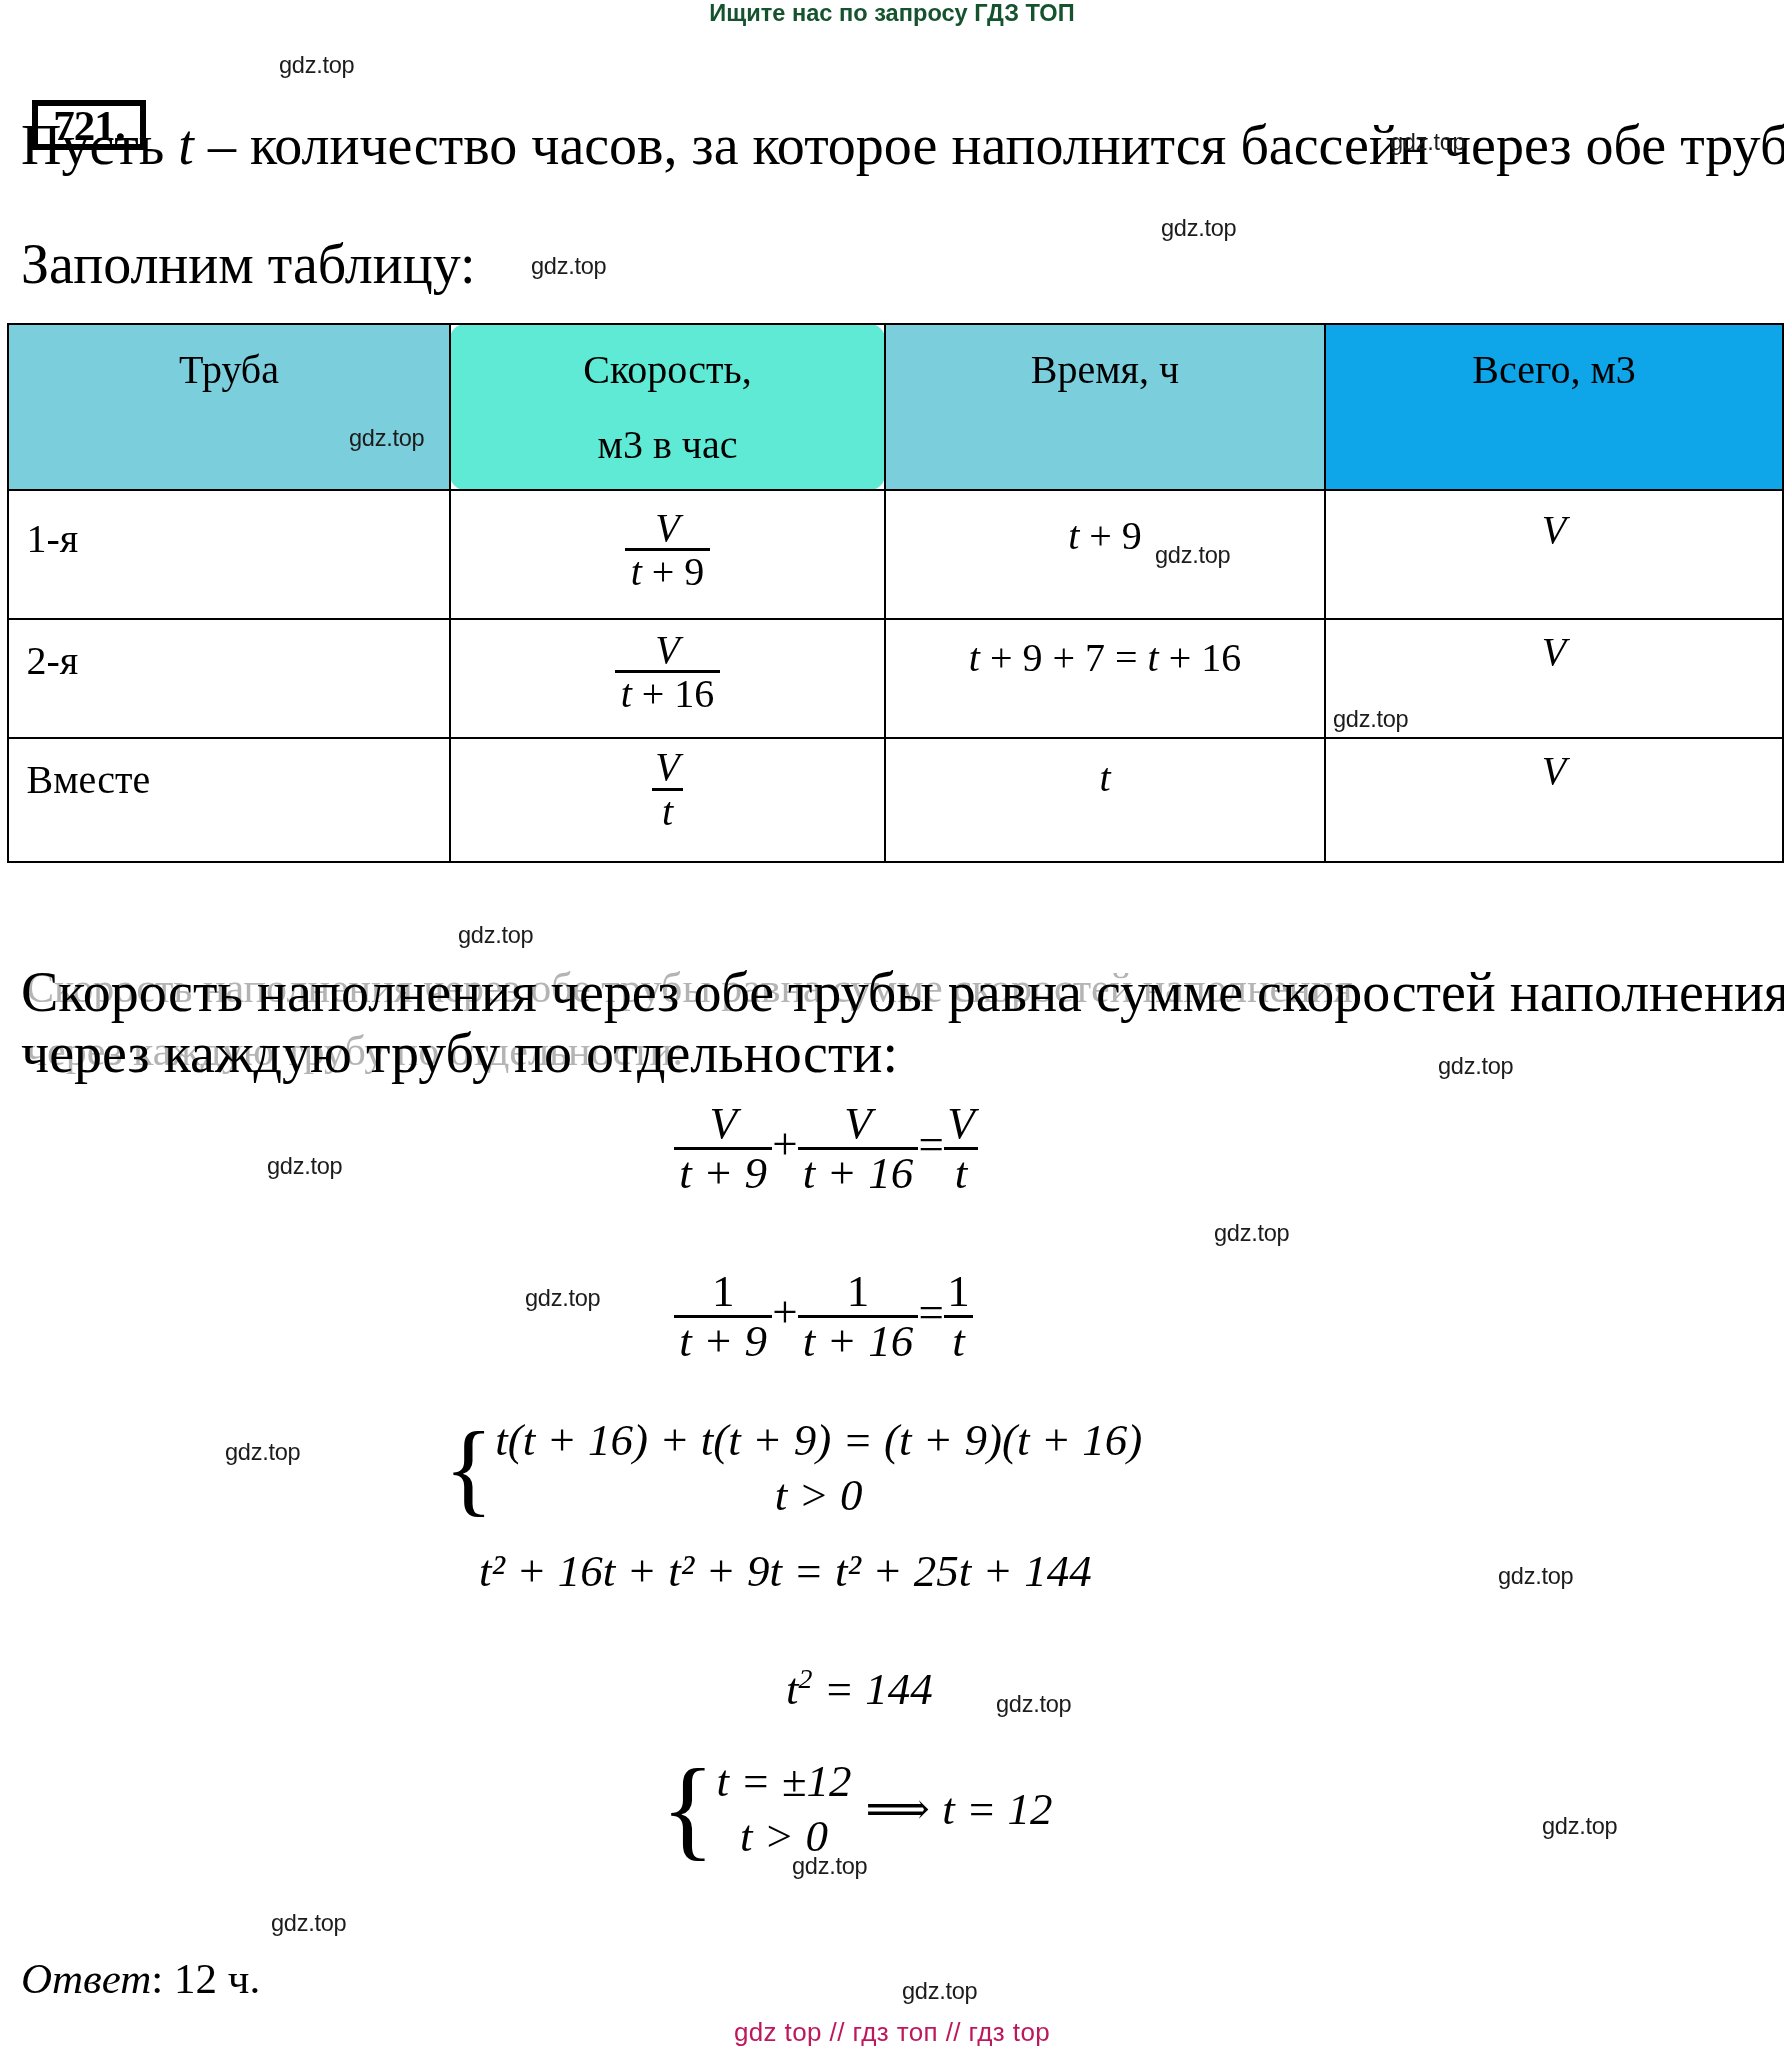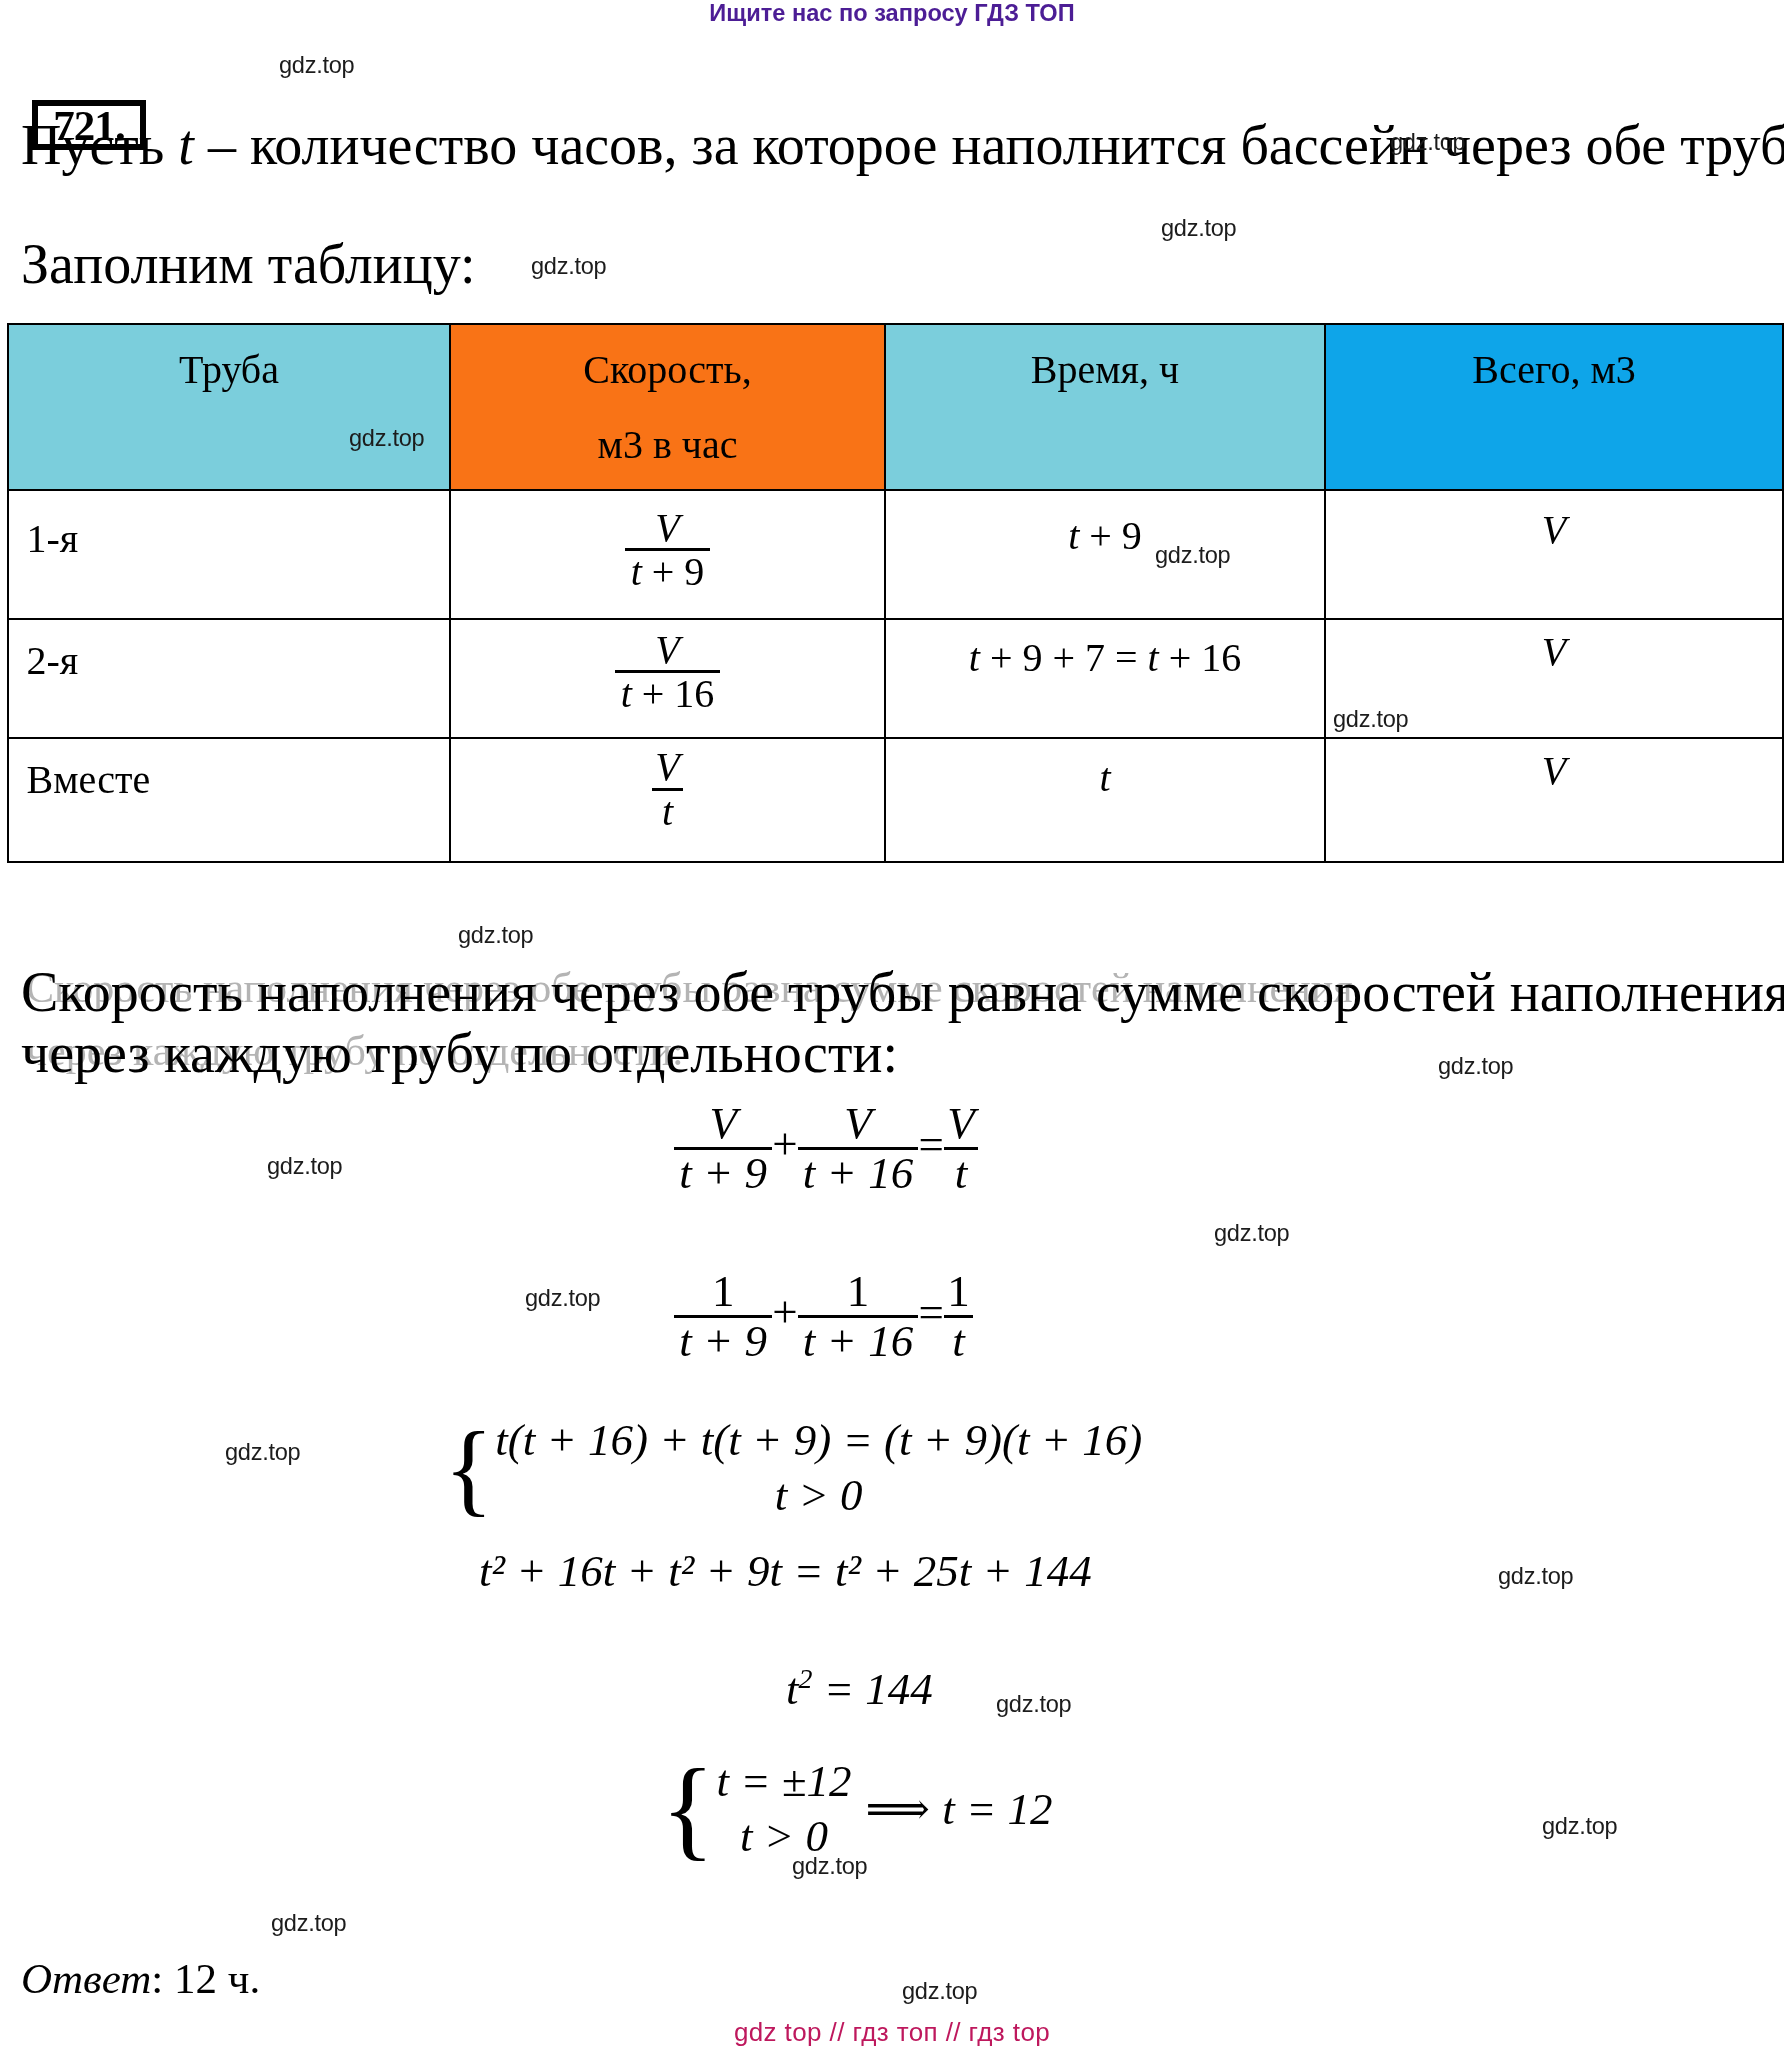--- a/index.html
+++ b/index.html
@@ -180,39 +180,39 @@
     font-family: "Liberation Sans", "DejaVu Sans", sans-serif;
     font-size: 26px;
     color: #5b1a9e;
     letter-spacing: 0.4px;
   }
   sup.exp { font-size: 0.62em; vertical-align: super; font-style: italic; }
 </style>
 </head>
 <body>
 
-<div class="promo" style="color: #4c1d95;">Ищите нас по запросу ГДЗ ТОП</div>
+<div class="promo" style="color: #14532d;">Ищите нас по запросу ГДЗ ТОП</div>
 
 <div class="exnum">
   <span>721.</span>
 </div>
 
 <div class="para" style="left:21px; top:112px;">
   <span>Пусть </span><span class="it">t</span><span> – количество часов, за которое наполнится бассейн через обе трубы.</span>
 </div>
 
 <div class="para" style="left:21px; top:231px;">Заполним таблицу:</div>
 
 <table class="tbl">
   <tbody>
       <tr>
     <td class="hdr c1" style="background: rgb(123, 206, 220);">
       <div class="hdr-txt" style="top:24.5px;">Труба</div>
     </td>
-    <td class="hdr c2" style="background: #f97316;">
+    <td class="hdr c2" style="background: #5eead4; border-radius: 15px;">
       <div class="hdr-txt" style="top:24.5px;">Скорость,</div>
       <div class="hdr-txt" style="top:100px;">м3 в час</div>
     </td>
     <td class="hdr c3" style="background: rgb(123, 206, 220);">
       <div class="hdr-txt" style="top:24.5px;">Время, ч</div>
     </td>
     <td class="hdr c4" style="background: #0ea5e9;">
       <div class="hdr-txt" style="top:24.5px;">Всего, м3</div>
     </td>
   </tr>

